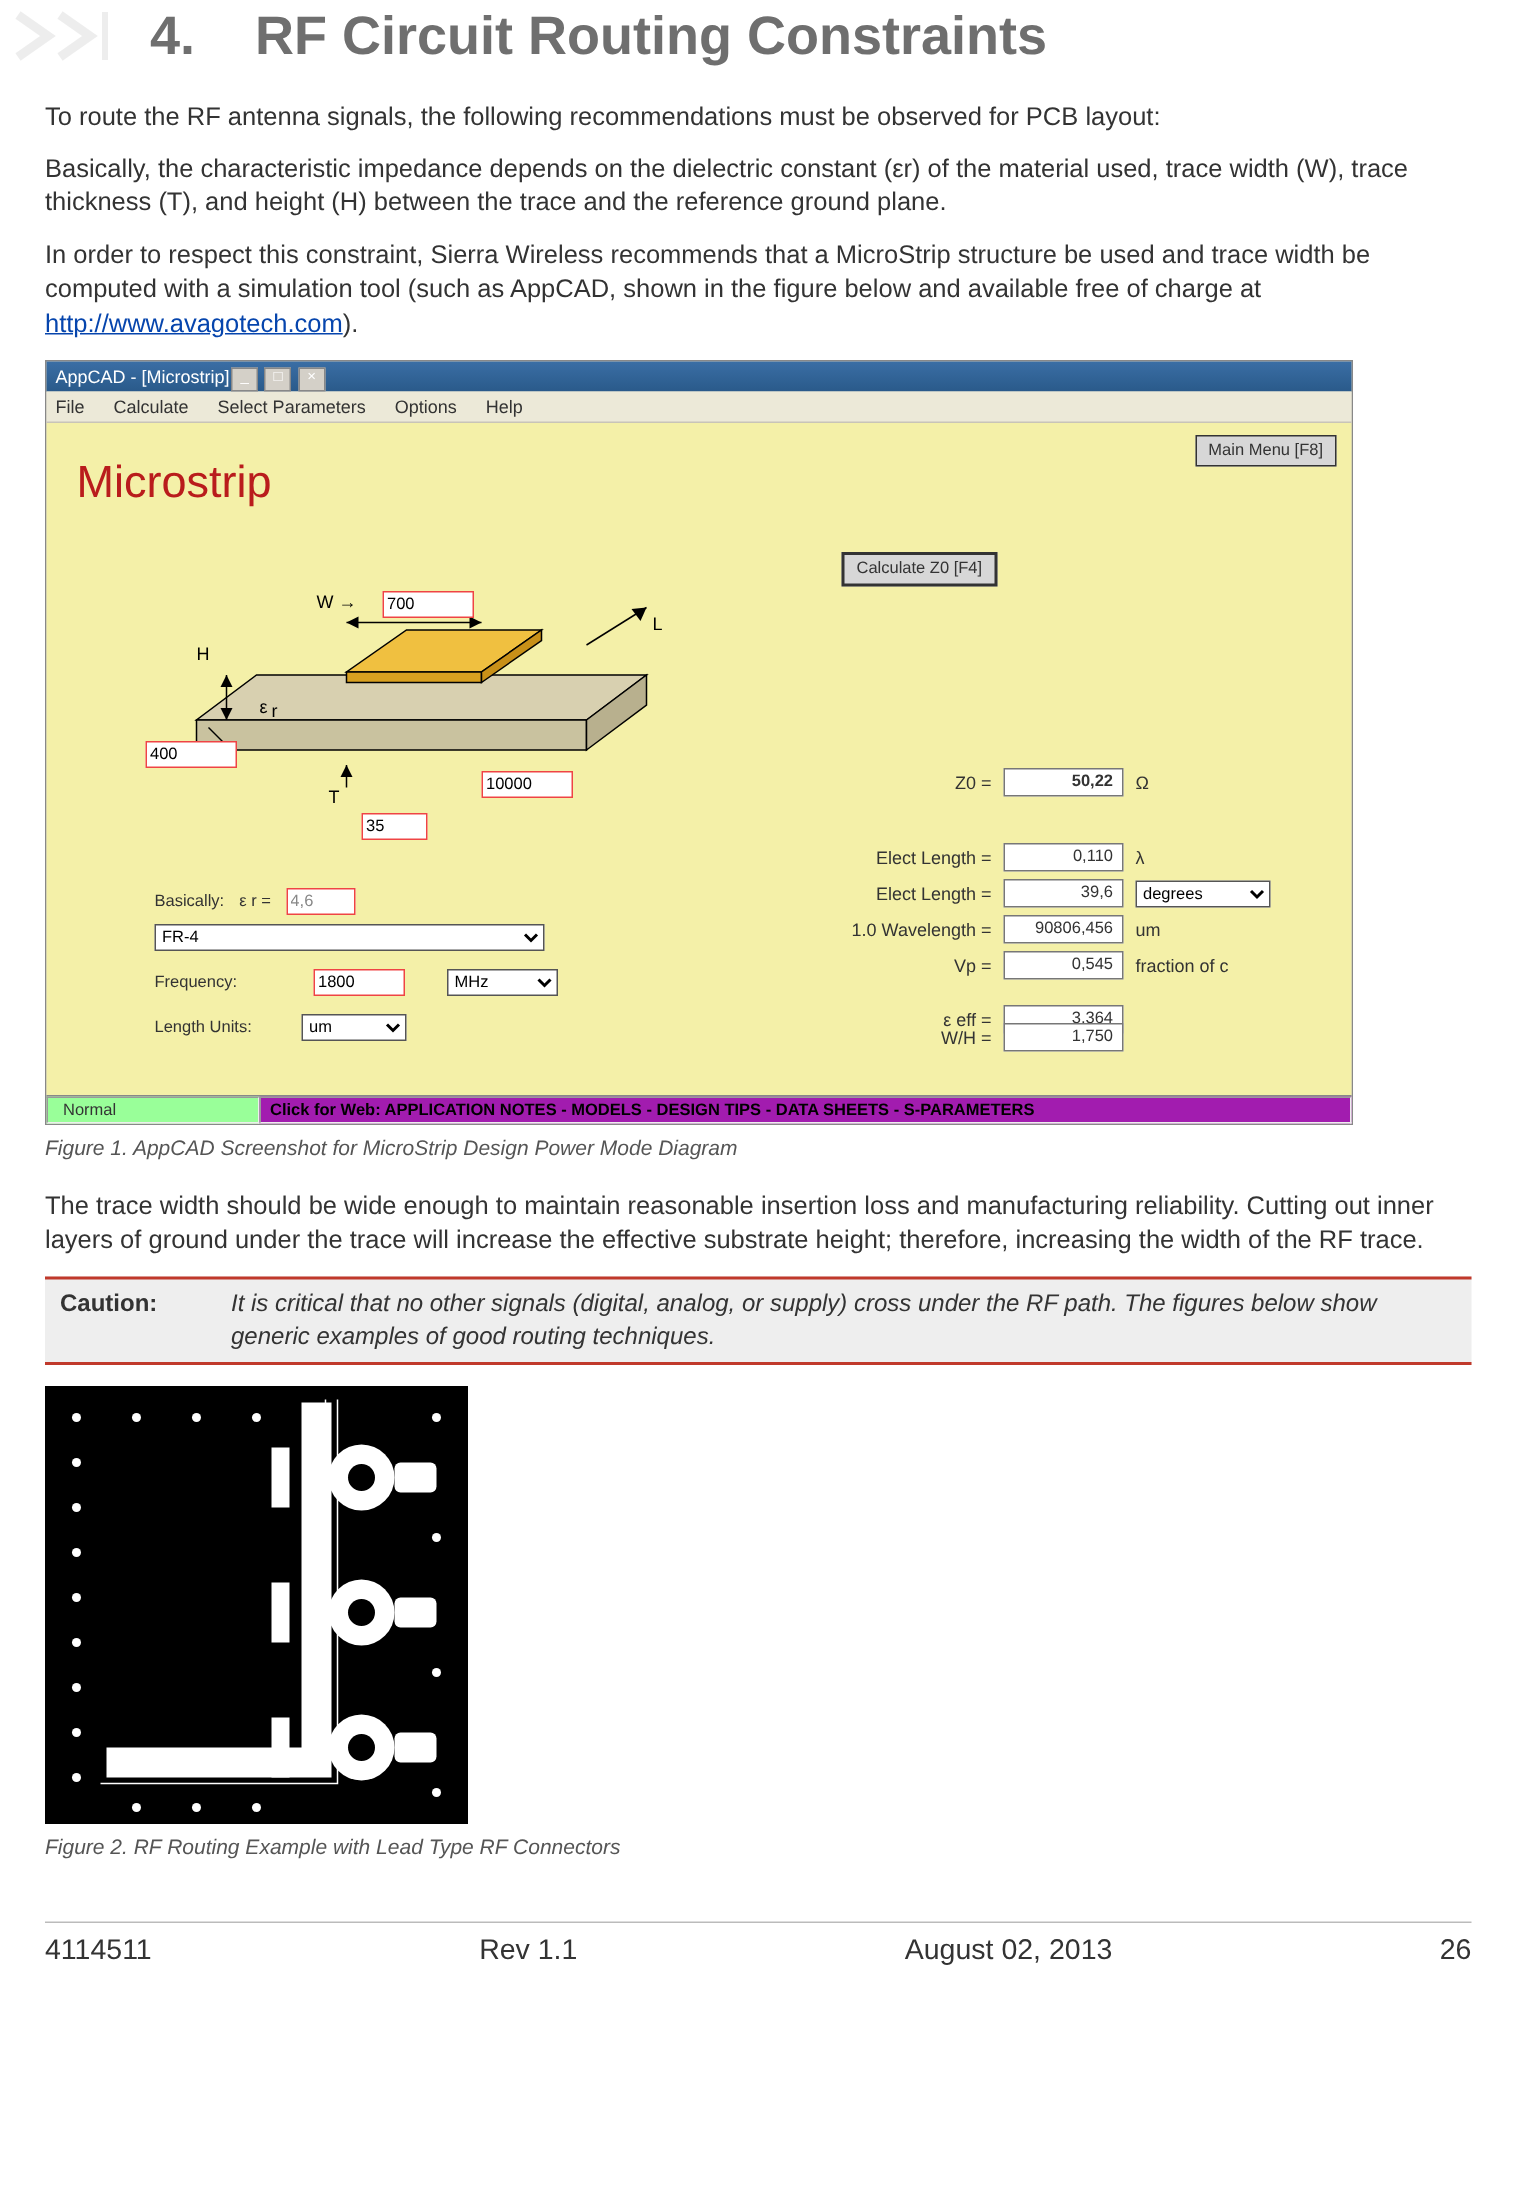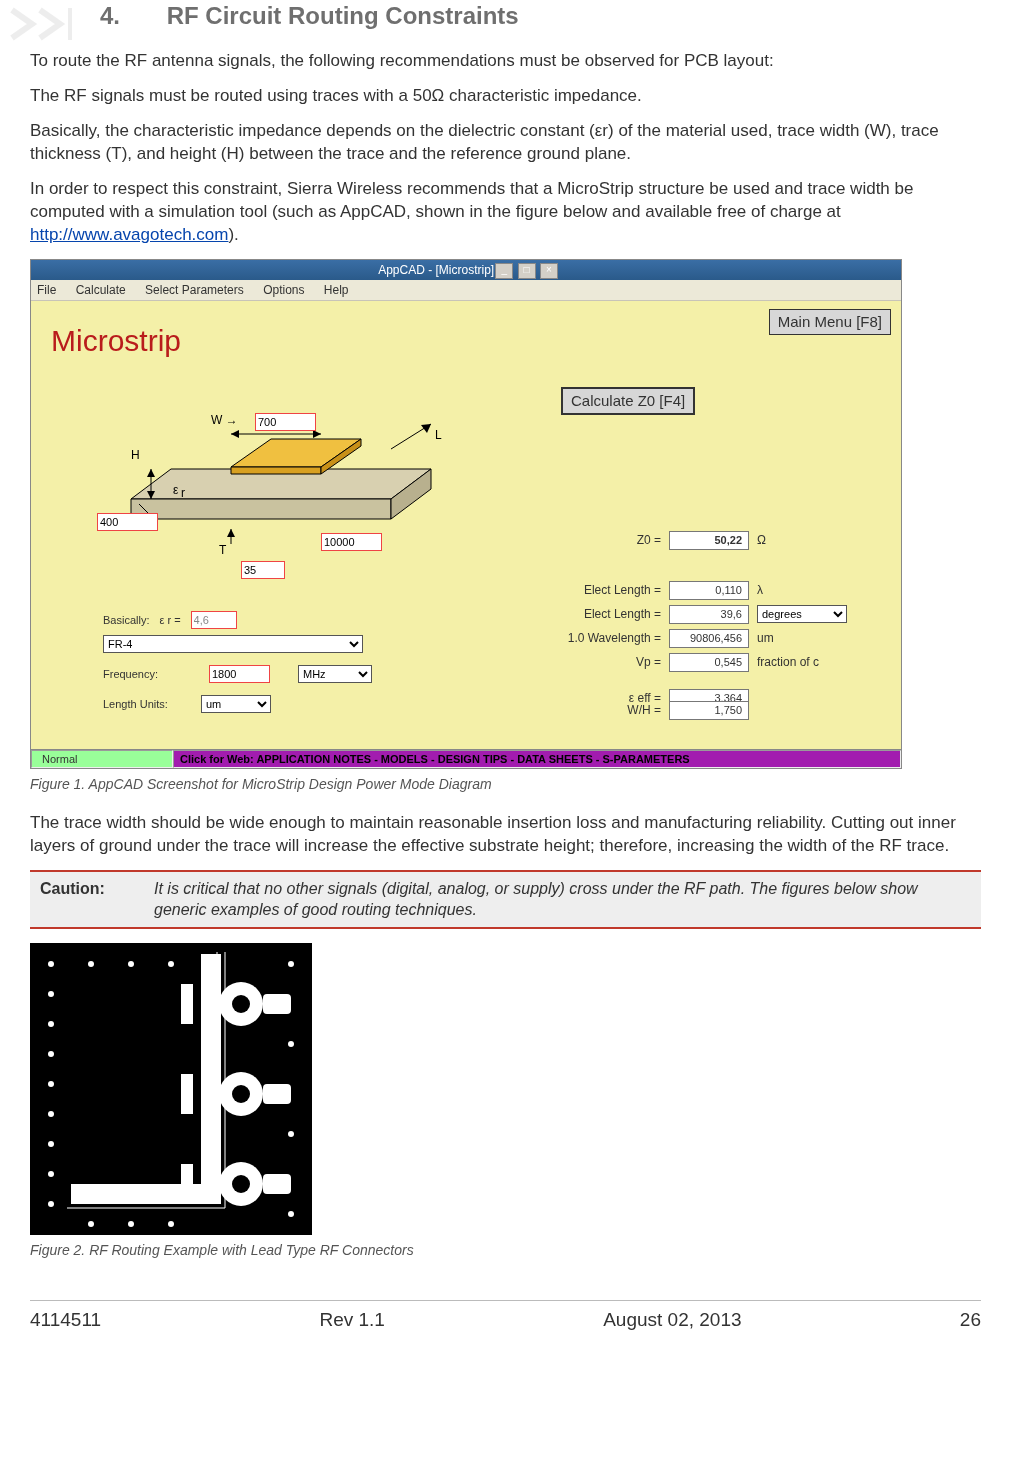--- a/index.html
+++ b/index.html
@@ -1,33 +1,33 @@
 <!DOCTYPE html>
 <html><head>
 <meta charset="utf-8">
 <style>
   html,body{margin:0;padding:0;background:#fff;color:#333;font-family:Arial,Helvetica,sans-serif;font-size:16px;line-height:1.35}
   .page{width:1011px;min-height:1474px;box-sizing:border-box;padding:0 30px 20px 30px;position:relative}
   
   .chev-wrap{position:absolute;left:10px;top:6px;opacity:.25}
   .chev-wrap svg{display:block}
   
-  h1.section{margin:0 0 18px 0;padding:0 0 0 70px;font-size:24px;font-weight:700;color:#6f6f6f}
+  h1.section{margin:0 0 18px 0;padding:0 0 0 70px;font-size:36px;font-weight:700;color:#6f6f6f}
   h1.section .num{display:inline-block;width:60px}
   p{margin:0 0 12px 0;font-size:17px;color:#333}
   a.link{color:#0645ad;text-decoration:underline}
   
   .appcad{border:1px solid #888;width:870px;margin:4px 0 4px 0;background:#ece9d8;font-family:Tahoma,Arial,sans-serif;font-size:12px}
-  .appcad .titlebar{height:20px;background:linear-gradient(#3a6ea5,#2a5a8a);color:#fff;font-size:12px;display:flex;align-items:center;justify-content:center;padding:0 2px}
+  .appcad .titlebar{height:20px;background:linear-gradient(#3a6ea5,#2a5a8a);color:#fff;font-size:12px;display:flex;align-items:center;justify-content:flex-start;padding:0 2px}
   .appcad .titlebar .ttl{padding-left:4px}
   .appcad .titlebar .winbtns span{display:inline-block;width:16px;height:14px;background:#d4d0c8;border:1px solid #888;margin-left:1px;text-align:center;line-height:12px;font-size:10px;font-family:Arial}
   .appcad .menubar{height:20px;background:#ece9d8;border-bottom:1px solid #c8c4b8;padding-left:6px;font-size:12px}
   .appcad .menubar span{display:inline-block;margin-right:16px;line-height:20px}
   .appcad .canvas{background:#f4f0a8;height:448px;position:relative}
-  .appcad .btn{position:absolute;background:#d7d7d7;border:1px solid #333;font-size:15px;padding:2px 8px}
+  .appcad .btn{position:absolute;background:#d7d7d7;border:1px solid #333;font-size:11px;padding:2px 8px}
   .appcad .big-head{position:absolute;left:20px;top:20px;font-size:30px;font-family:Arial;color:#b91c1c}
   
   .ms-dia{position:absolute;left:60px;top:78px;width:360px;height:170px}
   .ms-dia svg{overflow:visible}
   .ms-dia text{font-family:Arial;font-size:12px;fill:#000}
   
   .inp{position:absolute;display:flex;align-items:center;font-size:11px}
   .inp label{white-space:nowrap}
   .inp input{width:55px;height:16px;border:1px solid #ef4444;background:#fff;font-size:11px;padding:0 2px;box-sizing:content-box}
   .inp select, .sel{height:18px;border:1px solid #555;background:#fff;font-size:11px}
@@ -60,21 +60,20 @@
       <rect x="58" y="2" width="4" height="32" fill="#bbb"></rect>
     </svg>
   </div>
 
   <h1 class="section">
     <span class="num">4.</span>
     <span>RF Circuit Routing Constraints</span>
   </h1>
 
   <p>To route the RF antenna signals, the following recommendations must be observed for PCB layout:</p>
-  <p>The RF signals must be routed using traces with a 50Ω characteristic impedance.</p>
   <p>Basically, the characteristic impedance depends on the dielectric constant (εr) of the material used, trace width (W), trace thickness (T), and height (H) between the trace and the reference ground plane.</p>
   <p>
     <span>In order to respect this constraint, Sierra Wireless recommends that a MicroStrip structure be used and trace width be computed with a simulation tool (such as AppCAD, shown in the figure below and available free of charge at </span>
     <a class="link" href="#">http://www.avagotech.com</a><span>).</span>
   </p>
 
   <div class="appcad">
     <div class="titlebar">
       <span class="ttl">AppCAD - [Microstrip]</span>
       <span class="winbtns">

